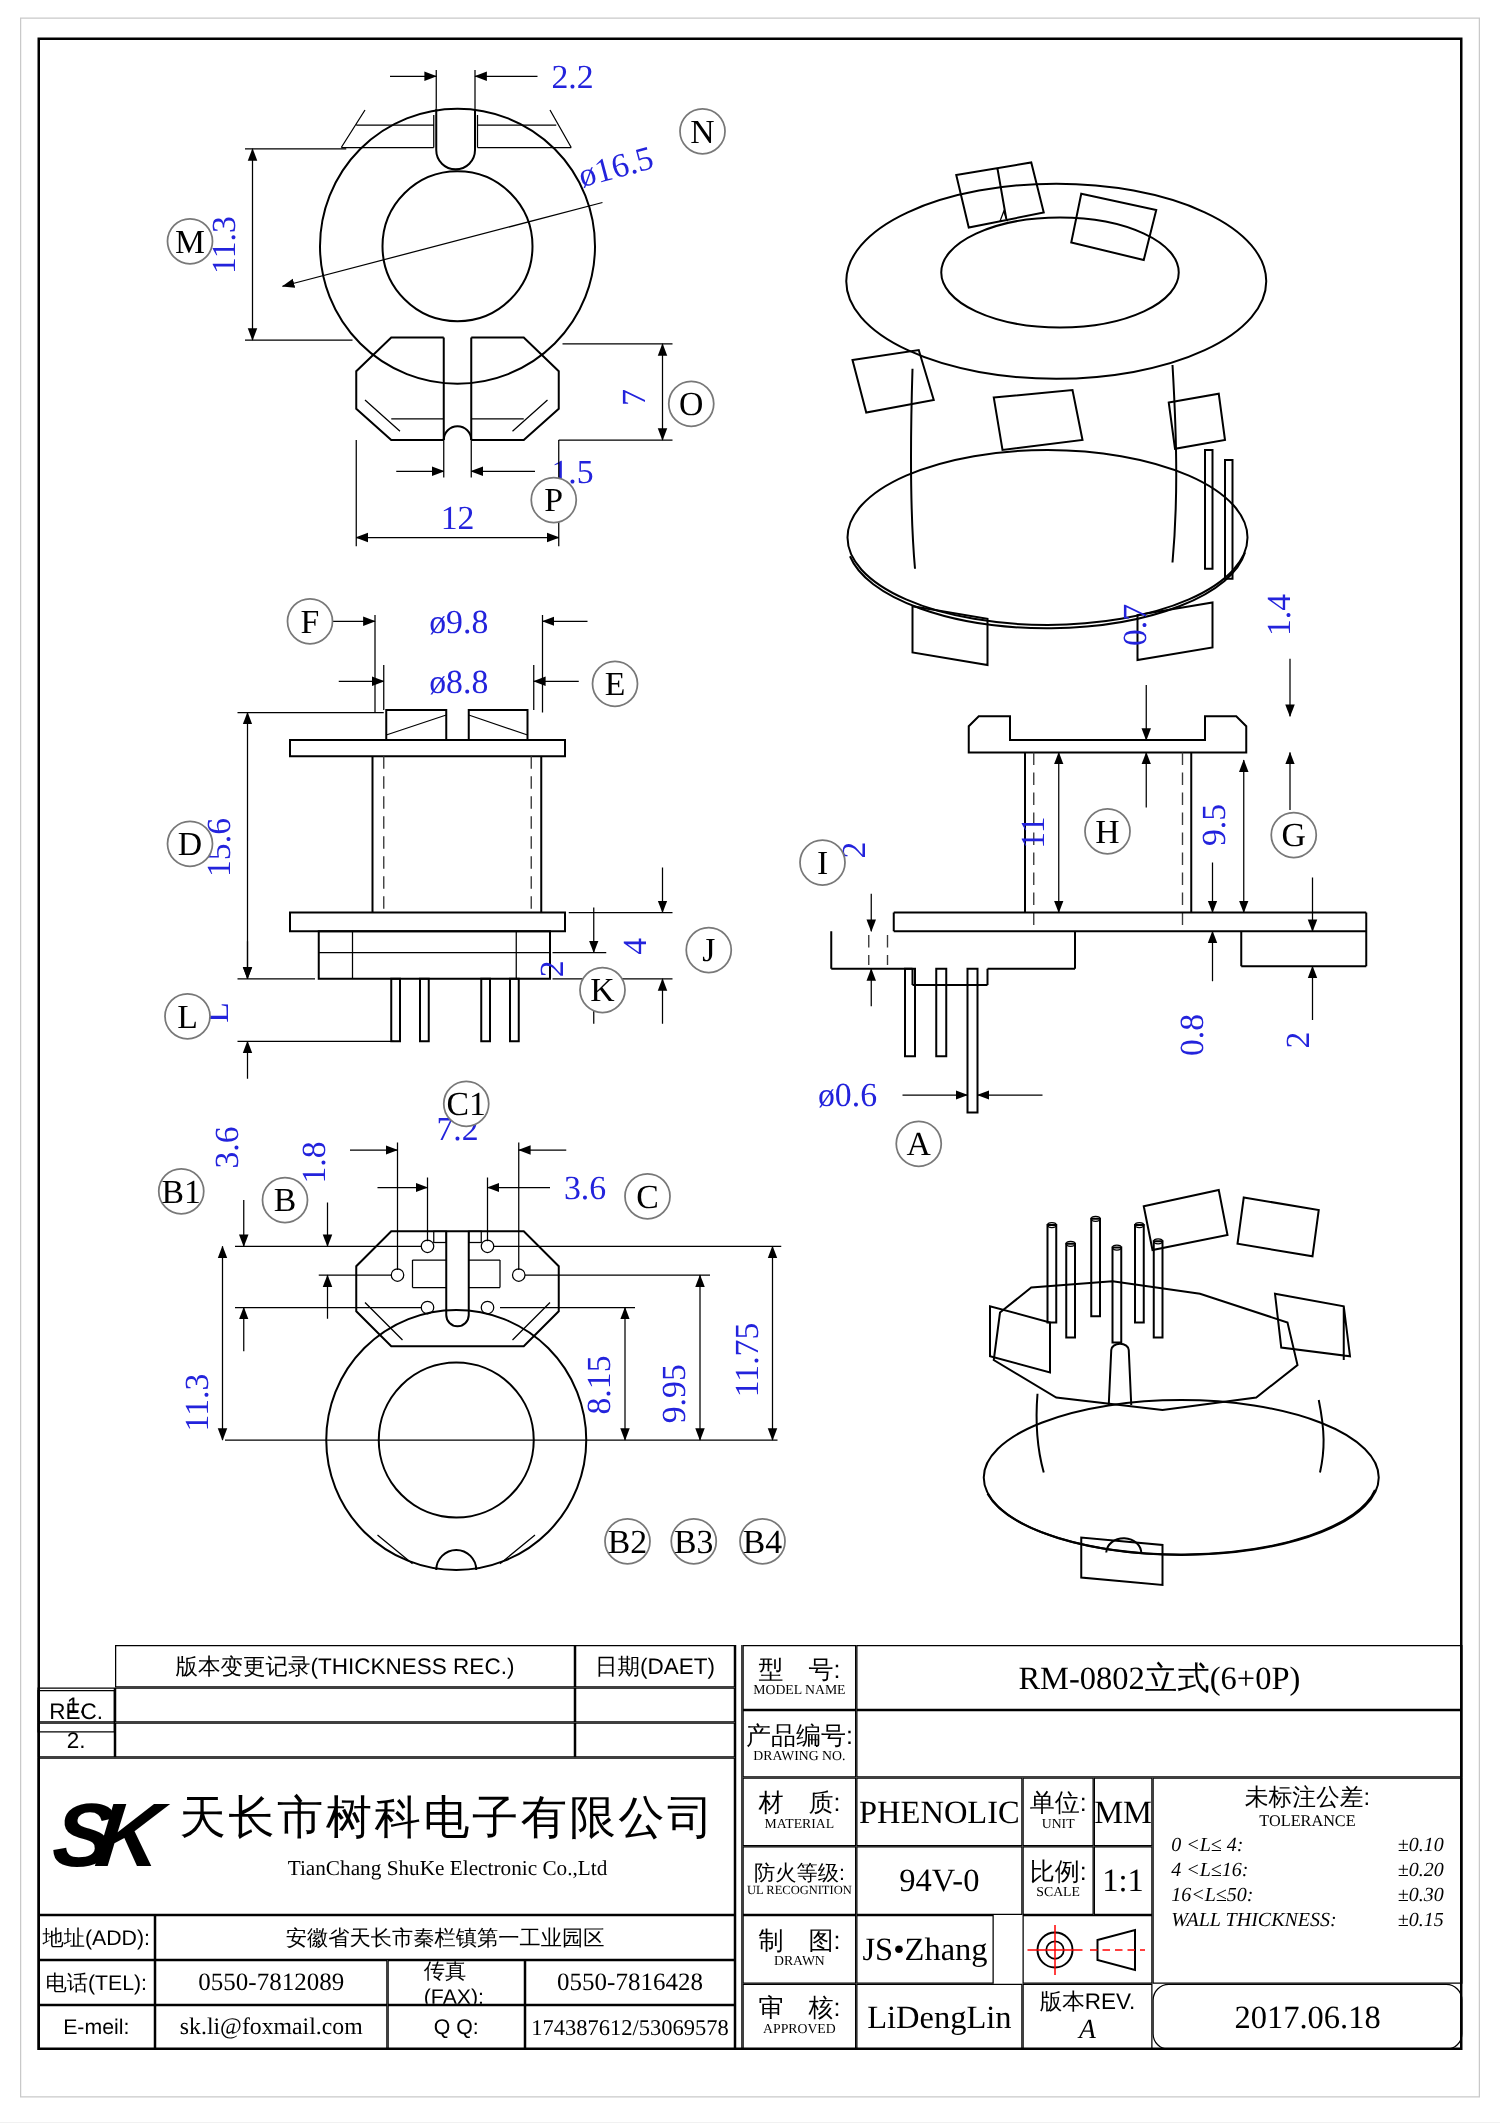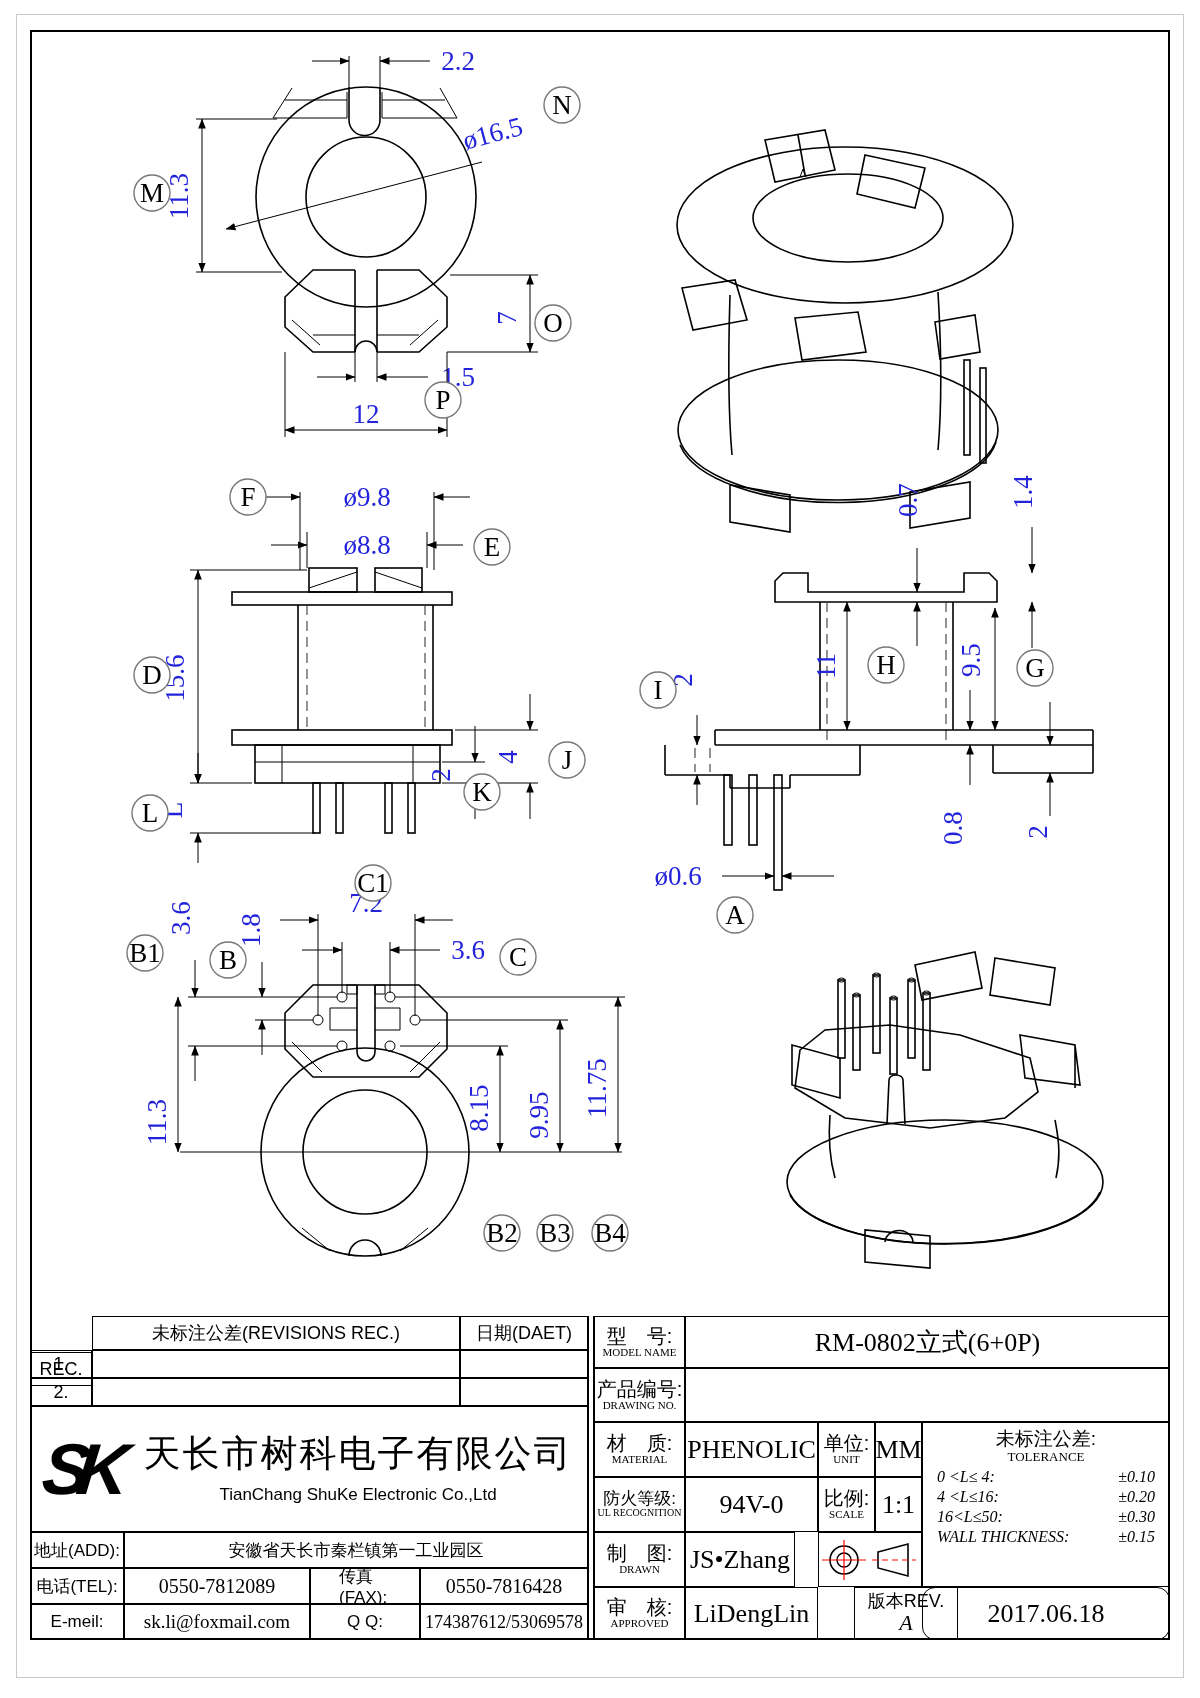--- a/index.html
+++ b/index.html
@@ -22,21 +22,21 @@
   .tb-cell{position:absolute;border:1px solid #000;box-sizing:border-box;
            display:flex;align-items:center;justify-content:center;overflow:hidden;}
   .lab2{flex-direction:column;line-height:1.05;text-align:center;}
   .cn{font-size:20px;}
   .en{font-size:11px;font-family:"Liberation Serif",serif;}
   .val{font-family:"Liberation Serif",serif;font-size:24px;}
   .big{font-size:26px;}
   .rec-h{font-size:18px;}
   .info{font-size:17px;}
   .company-cn{font-size:37px;letter-spacing:2px;}
-  .company-en{font-family:Liberation Sans, sans-serif;font-size:17px;margin-top:12px;}
+  .company-en{font-family:Liberation Serif, serif;font-size:17px;margin-top:12px;}
   .sk{font-family:"Liberation Sans",sans-serif;font-weight:900;font-size:72px;
       font-style:italic;letter-spacing:-14px;transform:skewX(-6deg);padding-right:14px;}
   .tol-title{font-size:19px;}
   .tol-en{font-size:13px;font-family:"Liberation Serif",serif;margin:1px 0 3px 0;}
   .tol-row{display:flex;justify-content:space-between;width:100%;padding:0 14px;
            box-sizing:border-box;font-family:"Liberation Serif",serif;
            font-style:italic;font-size:16px;line-height:1.25;}
   .rev-cell{flex-direction:column;line-height:1.1;}
   .rev-a{font-family:"Liberation Serif",serif;font-style:italic;font-size:22px;}
 </style>
@@ -327,21 +327,21 @@
       <path class="o" d="M835,1200 L835,1232 L900,1238 L900,1206 Z"></path>
     </g>
   </svg>
 
   <div class="tblock">
 
     <div class="tb-cell rec-h" style="left:0;top:0;width:62px;height:34px;margin-top:36px;">
         <span>REC.</span>
       </div>
     <div class="tb-cell rec-h" style="left:62px;top:0;width:368px;height:34px;">
-        <span>未标注公差(REVISIONS REC.)</span>
+        <span>版本变更记录(THICKNESS REC.)</span>
       </div>
     <div class="tb-cell rec-h" style="left:430px;top:0;width:128px;height:34px;">
         <span>日期(DAET)</span>
       </div>
     <div class="tb-cell rec-h" style="left:0;top:34px;width:62px;height:28px;">
         <span>1.</span>
       </div>
     <div class="tb-cell" style="left:62px;top:34px;width:368px;height:28px;"></div>
     <div class="tb-cell" style="left:430px;top:34px;width:128px;height:28px;"></div>
     <div class="tb-cell rec-h" style="left:0;top:62px;width:62px;height:28px;">
@@ -455,21 +455,21 @@
       </svg>
     </div>
 
     <div class="tb-cell lab2" style="left:564px;top:271px;width:91px;height:53px;">
       <div class="cn">审　核:</div>
       <div class="en">APPROVED</div>
     </div>
     <div class="tb-cell val big" style="left:655px;top:271px;width:133px;height:53px;">
         <span>LiDengLin</span>
       </div>
-    <div class="tb-cell rev-cell" style="left:788px;top:271px;width:104px;height:53px;margin-left:36px;">
+    <div class="tb-cell rev-cell" style="left:788px;top:271px;width:104px;height:53px;">
       <div class="cn" style="font-size:18px;">版本REV.</div>
       <div class="rev-a">A</div>
     </div>
     <div class="tb-cell val big" style="left:892px;top:271px;width:248px;height:53px;border-radius:13px;">
         <span>2017.06.18</span>
       </div>
 
     <div class="tb-cell lab2" style="left:892px;top:106px;width:248px;height:165px;justify-content:flex-start;padding-top:6px;">
       <div class="tol-title">未标注公差:</div>
       <div class="tol-en">TOLERANCE</div>

